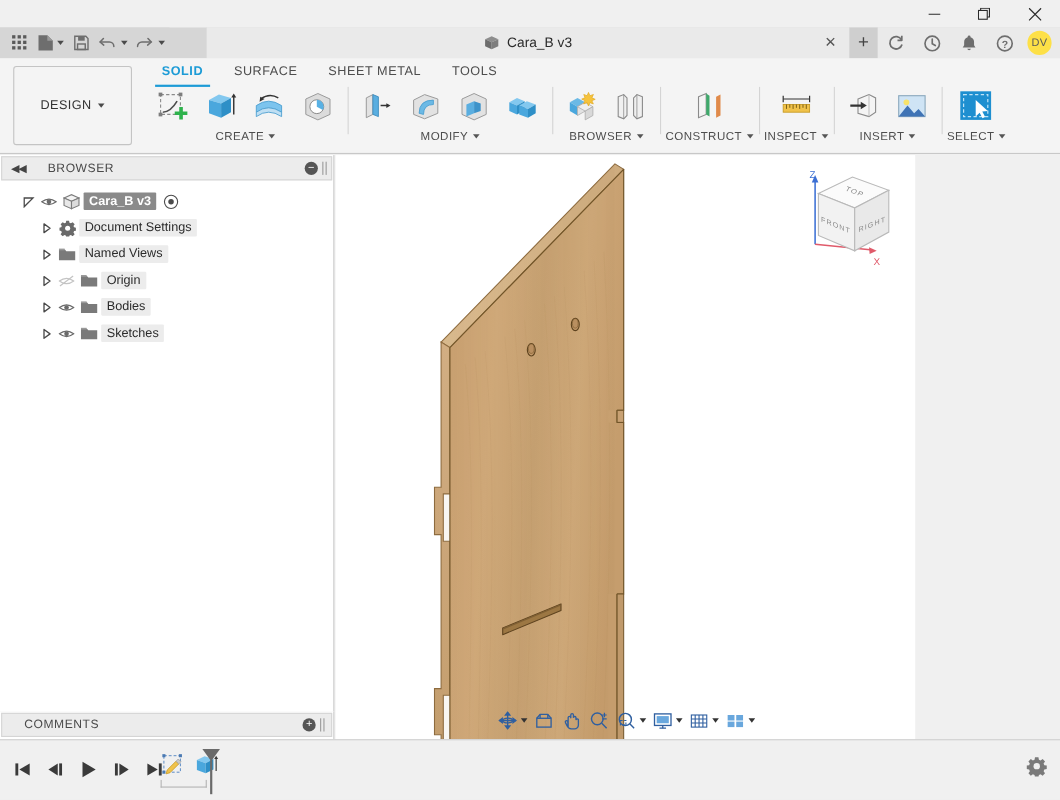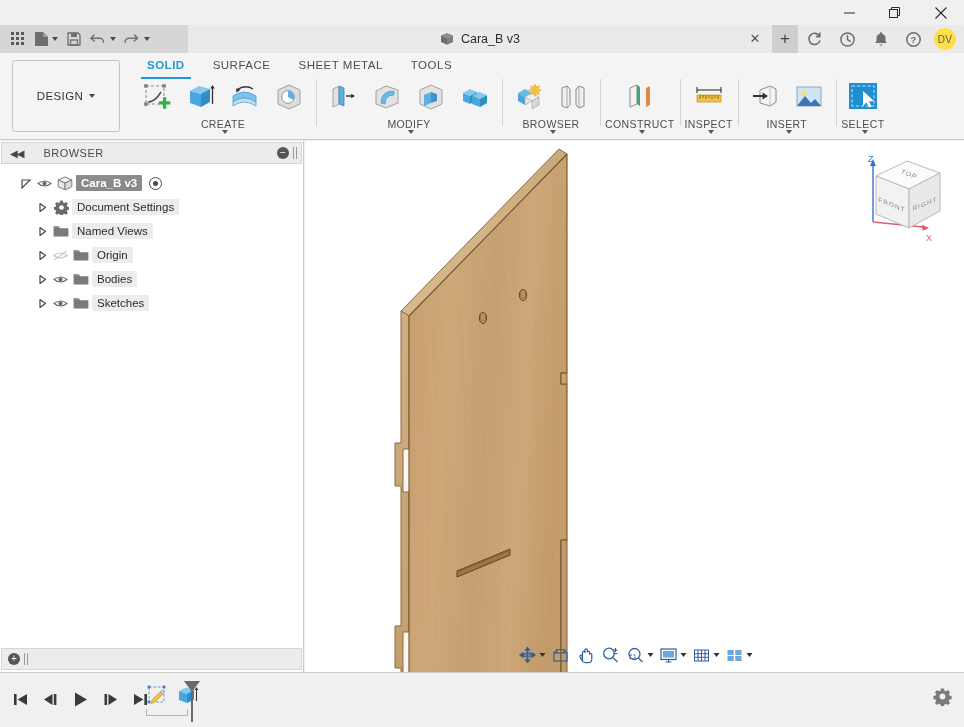--- a/index.html
+++ b/index.html
@@ -3,21 +3,21 @@
 <meta charset="utf-8">
 <style>
   * { box-sizing: border-box; margin: 0; padding: 0; }
   html, body {
     width: 964px; height: 727px;
     font-family: "Liberation Sans", sans-serif;
     background: #f0f0f0;
     overflow: hidden;
     -webkit-font-smoothing: antialiased;
   }
-  #app { position: relative; width: 964px; height: 727px; background: #efefef; }
+  #app { position: relative; width: 832px; height: 727px; background: #efefef; }
 
   
   .winbar {
     position: absolute; top: 0; left: 0; width: 964px; height: 25px;
     background: #f0f0f0; display: flex; justify-content: flex-end; align-items: stretch;
   }
   .winbtn {
     width: 46px; display: flex; align-items: center; justify-content: center;
     color: #2b2b2b; cursor: default;
   }
@@ -83,21 +83,21 @@
 
   .panels { position: absolute; left: 130px; top: 24px; right: 0; height: 62px; display: flex; align-items: flex-start; }
   .panel { display: flex; flex-direction: column; align-items: center; position: relative; padding: 0 5px; }
   .panel + .panel::before {
     content: ""; position: absolute; left: 0; top: 2px; bottom: 8px; width: 1px; background: #d4d4d4;
   }
   .panel-icons { display: flex; align-items: flex-start; height: 40px; }
   .tool { width: 44px; height: 40px; display: flex; align-items: center; justify-content: center; cursor: default; }
   .panel-label {
     font-size: 10.5px; color: #4d4d4d; letter-spacing: .4px; display: flex; align-items: center;
-    margin-top: 1px; cursor: default; white-space: nowrap; flex-direction: column;
+    margin-top: 1px; cursor: default; white-space: nowrap;
   }
   .panel-label .caret-sm { border-top-color: #555; margin-left: 4px; }
 
   
   .browser {
     position: absolute; left: 0; top: 141px; width: 304px; bottom: 80px;
     background: #fff; border-right: 1px solid #c9c9c9;
   }
   .browser-head {
     height: 22px; background: #ececec; border: 1px solid #d5d5d5;
@@ -629,20 +629,21 @@
           </svg>
         </span>
         <span class="nlabel">Sketches</span>
       </div>
 
     </div>
   </div>
 
   <div class="comments">
     <div class="comments-bar">
+      <span class="bh-title">COMMENTS</span>
       <span class="bh-right">
         <span class="circ-btn">+</span>
         <span class="grip"></span>
       </span>
     </div>
   </div>
 
   <div class="canvas">
 
     <svg width="659" height="531" viewBox="0 0 659 531" style="position:absolute;left:0;top:0">

